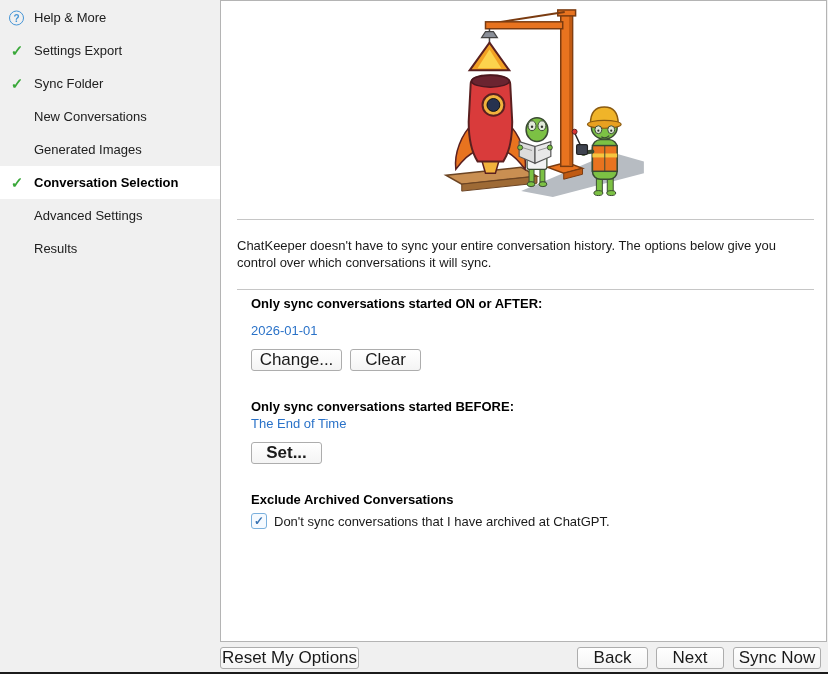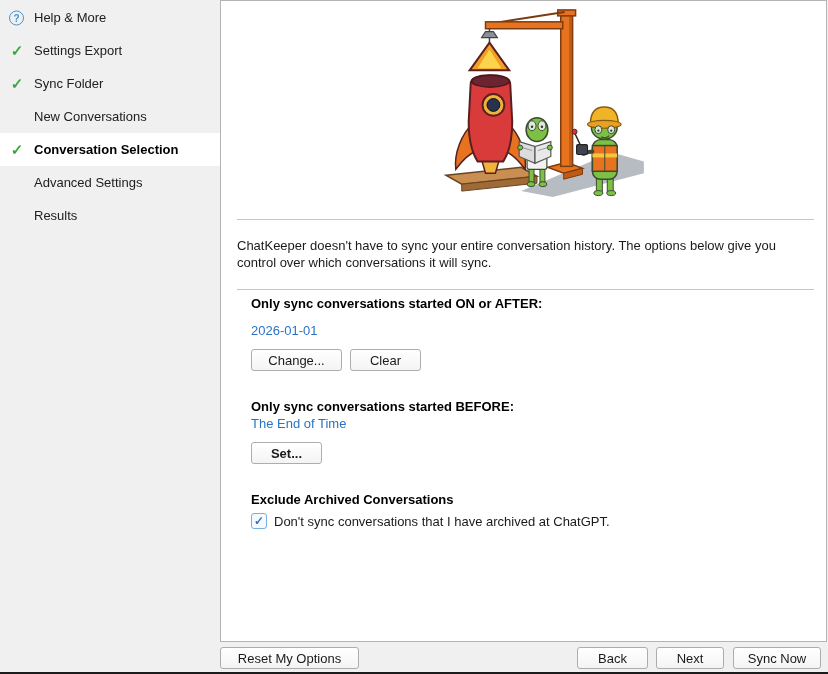--- a/index.html
+++ b/index.html
@@ -44,21 +44,21 @@
   .divider.d2 { top:288px; }
   .intro { position:absolute; left:16px; top:236px; width:578px; line-height:17px; }
 
   .sec-heading { position:absolute; left:30px; font-weight:bold; color:#000; white-space:nowrap; }
   .sec-link { position:absolute; left:30px; color:#2a72c8; cursor:pointer; white-space:nowrap; }
   .btn-row { position:absolute; left:30px; display:flex; gap:8px; }
 
   .btn {
     height:22px; border:1px solid #adadad; border-radius:3px;
     background:linear-gradient(#ffffff,#f4f4f4);
-    font-family:"Liberation Sans", sans-serif; font-size:13px; color:#1a1a1a;
+    font-family:"Liberation Sans", sans-serif; font-size:17px; color:#1a1a1a;
     display:flex; align-items:center; justify-content:center;
     cursor:pointer; white-space:nowrap;
   }
 
   .check-row { position:absolute; left:30px; top:512px; display:flex; align-items:center; gap:7px; cursor:pointer; }
   .checkbox {
     width:16px; height:16px; border:1px solid #7ab0dd; border-radius:3px;
     background:#f5faff; display:flex; align-items:center; justify-content:center;
     color:#3873b3; font-size:12px; font-weight:bold;
   }
@@ -80,20 +80,23 @@
   <div class="side-item">
     <span class="side-icon icon-check">✓</span>
     <span>Settings Export</span>
   </div>
   <div class="side-item">
     <span class="side-icon icon-check">✓</span>
     <span>Sync Folder</span>
   </div>
   <div class="side-item">
     <span>New Conversations</span>
+  </div>
+  <div class="side-item">
+    <span>Generated Images</span>
   </div>
   <div class="side-item selected">
     <span class="side-icon icon-check">✓</span>
     <span>Conversation Selection</span>
   </div>
   <div class="side-item">
     <span>Advanced Settings</span>
   </div>
   <div class="side-item">
     <span>Results</span>

